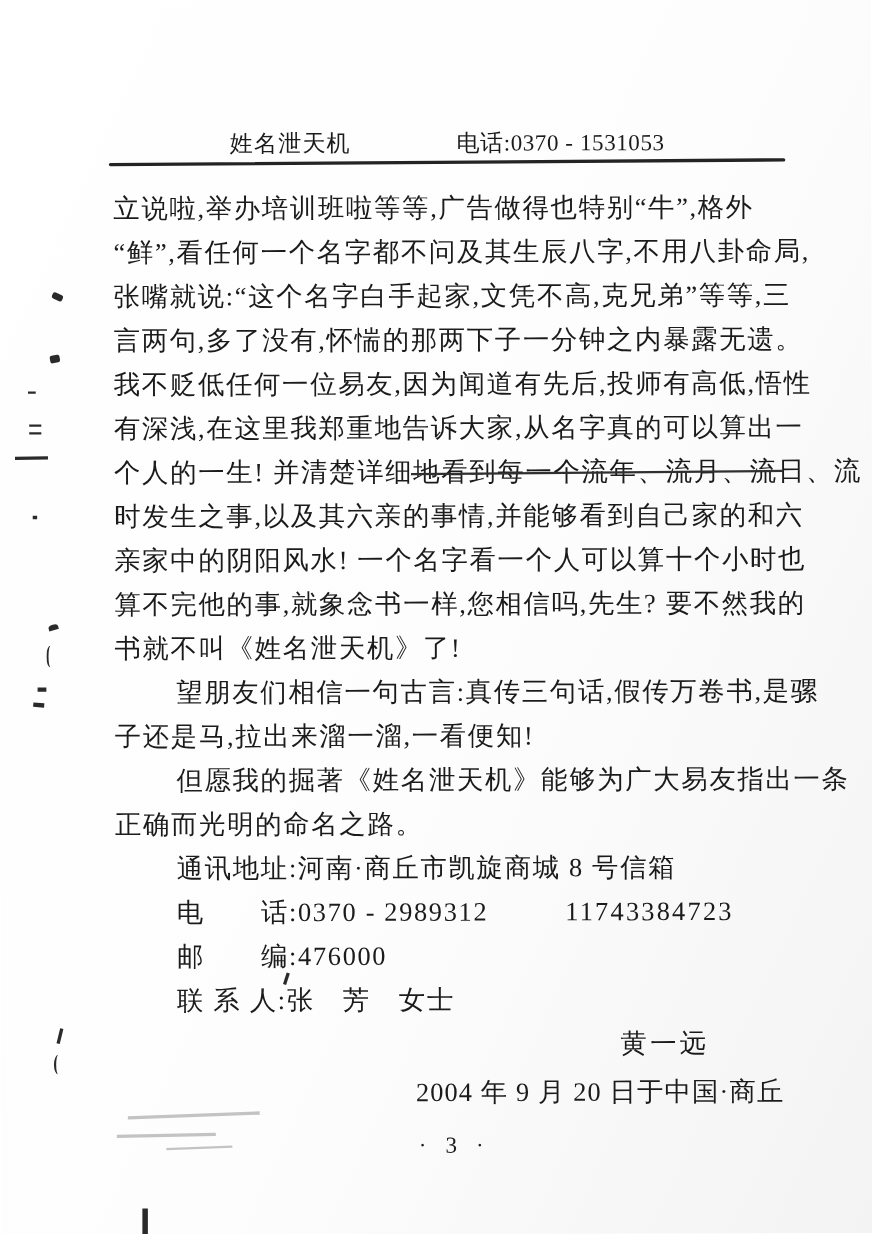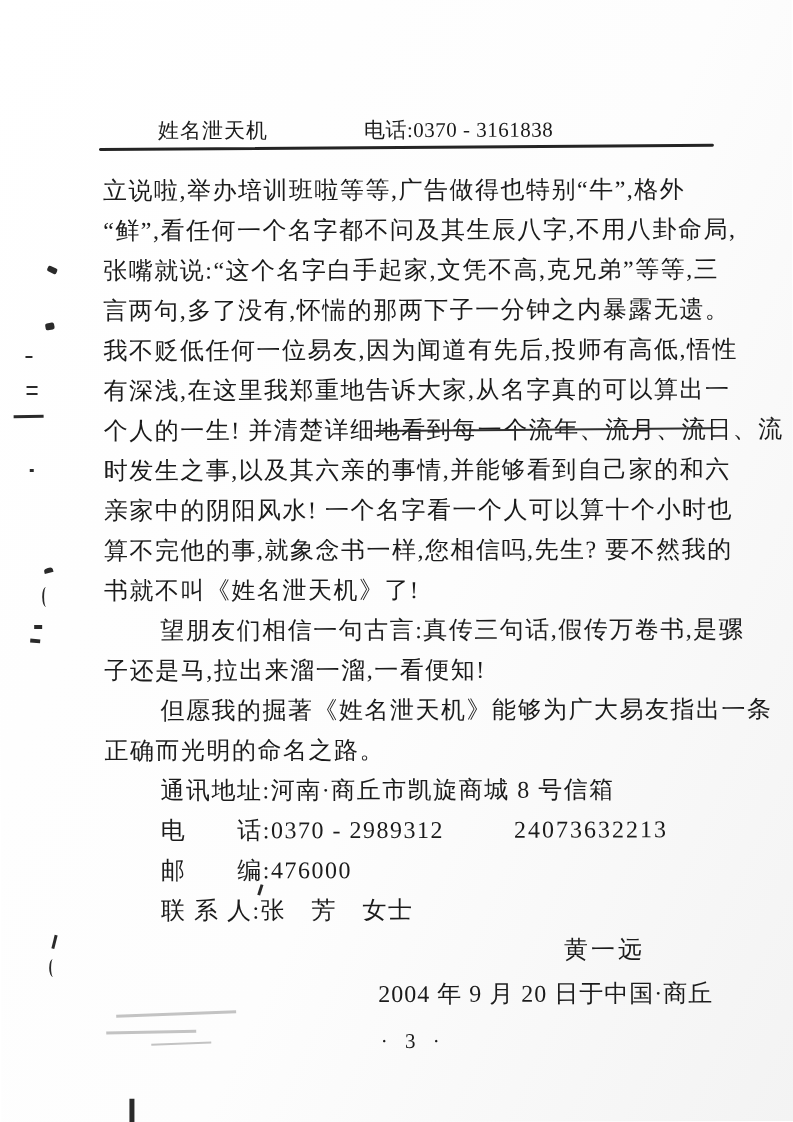--- a/index.html
+++ b/index.html
@@ -13,21 +13,21 @@
     position:absolute;inset:0;
     background:linear-gradient(115deg,#ffffff 0%,#fdfdfd 55%,#f3f3f3 100%);
     transform:rotate(-0.15deg);
   }
   
   .header{
     position:absolute;top:116px;left:104px;width:608px;
     font-size:21px;letter-spacing:1px;white-space:nowrap;
     display:flex;align-items:baseline;
   }
-  .header .title{margin-left:55px;}
+  .header .title{margin-left:106px;}
   .header .phone{margin-left:96px;font-size:21px;letter-spacing:0.5px;}
   .rule{
     position:absolute;top:146px;left:100px;width:615px;height:3px;
     background:#242424;border-radius:2px;transform:rotate(-0.25deg);
   }
   
   .content{
     position:absolute;top:170px;left:104px;width:616px;
   }
   .bline{
@@ -60,21 +60,21 @@
   }
   .smudge{position:absolute;background:#c3c3c3;}
 </style>
 </head>
 <body>
 
 <div class="page">
 
   <div class="header">
     <span class="title">姓名泄天机</span>
-    <span class="phone">电话:0370 - 3161838</span>
+    <span class="phone">电话:0370 - 1531053</span>
   </div>
   <div class="rule"></div>
 
   <div class="content">
     <p class="bline">立说啦,举办培训班啦等等,广告做得也特别“牛”,格外</p>
     <p class="bline">“鲜”,看任何一个名字都不问及其生辰八字,不用八卦命局,</p>
     <p class="bline">张嘴就说:“这个名字白手起家,文凭不高,克兄弟”等等,三</p>
     <p class="bline">言两句,多了没有,怀惴的那两下子一分钟之内暴露无遗。</p>
     <p class="bline">我不贬低任何一位易友,因为闻道有先后,投师有高低,悟性</p>
     <p class="bline">有深浅,在这里我郑重地告诉大家,从名字真的可以算出一</p>
@@ -84,21 +84,21 @@
     <p class="bline">算不完他的事,就象念书一样,您相信吗,先生? 要不然我的</p>
     <p class="bline">书就不叫《姓名泄天机》了!</p>
 
     <p class="bline indent">望朋友们相信一句古言:真传三句话,假传万卷书,是骡</p>
     <p class="bline">子还是马,拉出来溜一溜,一看便知!</p>
 
     <p class="bline indent">但愿我的掘著《姓名泄天机》能够为广大易友指出一条</p>
     <p class="bline">正确而光明的命名之路。</p>
 
     <p class="bline indent">通讯地址:河南·商丘市凯旋商城 8 号信箱</p>
-    <p class="bline indent"><span>电　　话:0370 - 2989312</span><span class="contact-gap">24073632213</span></p>
+    <p class="bline indent"><span>电　　话:0370 - 2989312</span><span class="contact-gap">11743384723</span></p>
     <p class="bline indent">邮　　编:476000</p>
     <p class="bline indent">联 系 人:张　芳　女士</p>
 
     <p class="sig-line">黄一远</p>
     <p class="date-line">2004 年 9 月 20 日于中国·商丘</p>
     <p class="pagenum">· 3 ·</p>
   </div>
 
   <div class="strike"></div>
   <div class="art" style="left:48px;top:266px;width:10px;height:6px;transform:rotate(25deg);border-radius:2px;"></div>

